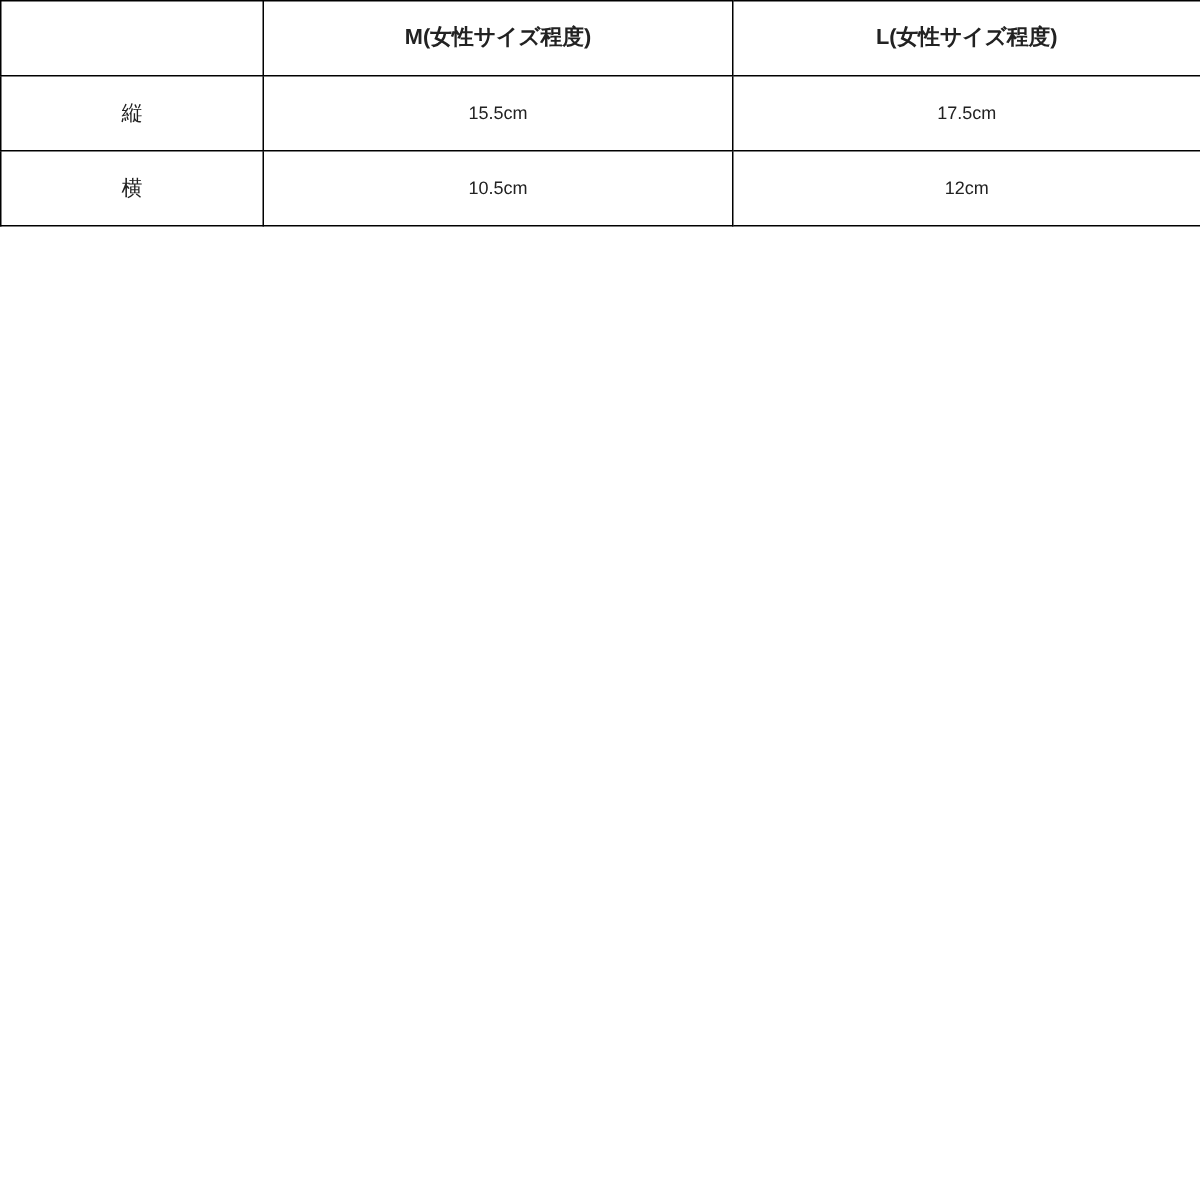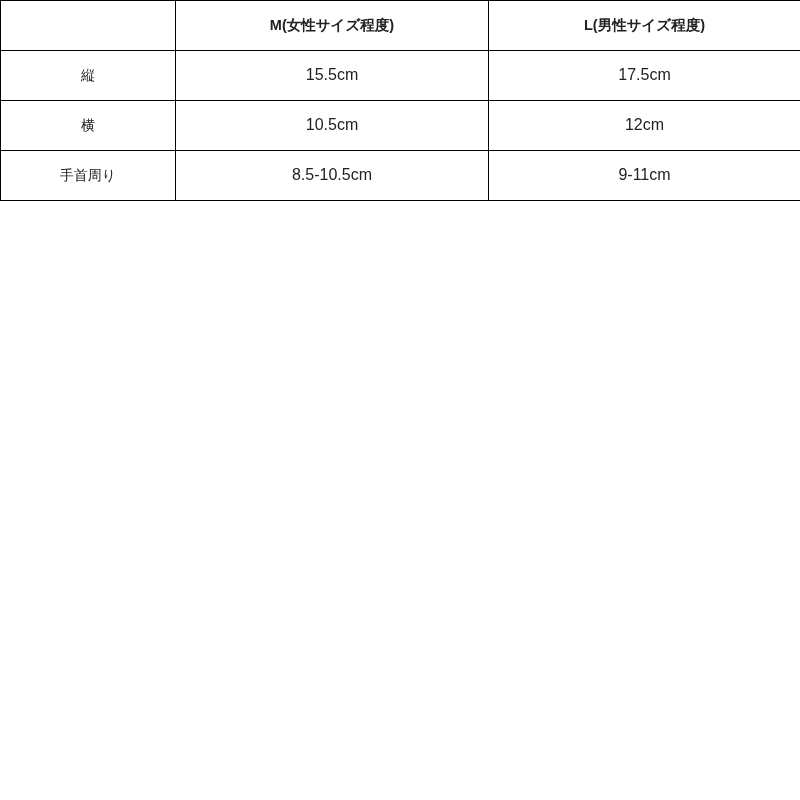--- a/index.html
+++ b/index.html
@@ -29,21 +29,21 @@
   }
   table.size-table col.c0 { width: 175px; }
   table.size-table col.c1 { width: 313px; }
   table.size-table col.c2 { width: 312px; }
 
   table.size-table th,
   table.size-table td {
     border: 1px solid #000000;
     text-align: center;
     vertical-align: middle;
-    font-size: 16px;
+    font-size: 12px;
     line-height: 1.3;
     padding: 0;
     background: #ffffff;
   }
   table.size-table thead th {
     height: 49px;
     font-weight: bold;
     font-size: 14.5px;
   }
   table.size-table thead th.corner {
@@ -69,37 +69,32 @@
   <table class="size-table">
     <colgroup>
       <col class="c0">
       <col class="c1">
       <col class="c2">
     </colgroup>
     <thead>
       <tr>
         <th class="corner"></th>
         <th>M(女性サイズ程度)</th>
-        <th>L(男性サイズ程度)</th>
+        <th>L(女性サイズ程度)</th>
       </tr>
     </thead>
     <tbody>
       <tr>
         <td class="rowhead">縦</td>
         <td>15.5cm</td>
         <td>17.5cm</td>
       </tr>
       <tr>
         <td class="rowhead">横</td>
         <td>10.5cm</td>
         <td>12cm</td>
       </tr>
-      <tr>
-        <td class="rowhead">手首周り</td>
-        <td>8.5-10.5cm</td>
-        <td>9-11cm</td>
-      </tr>
     </tbody>
   </table>
 
   <div class="filler"></div>
 
 </div>
 
 </body></html>

